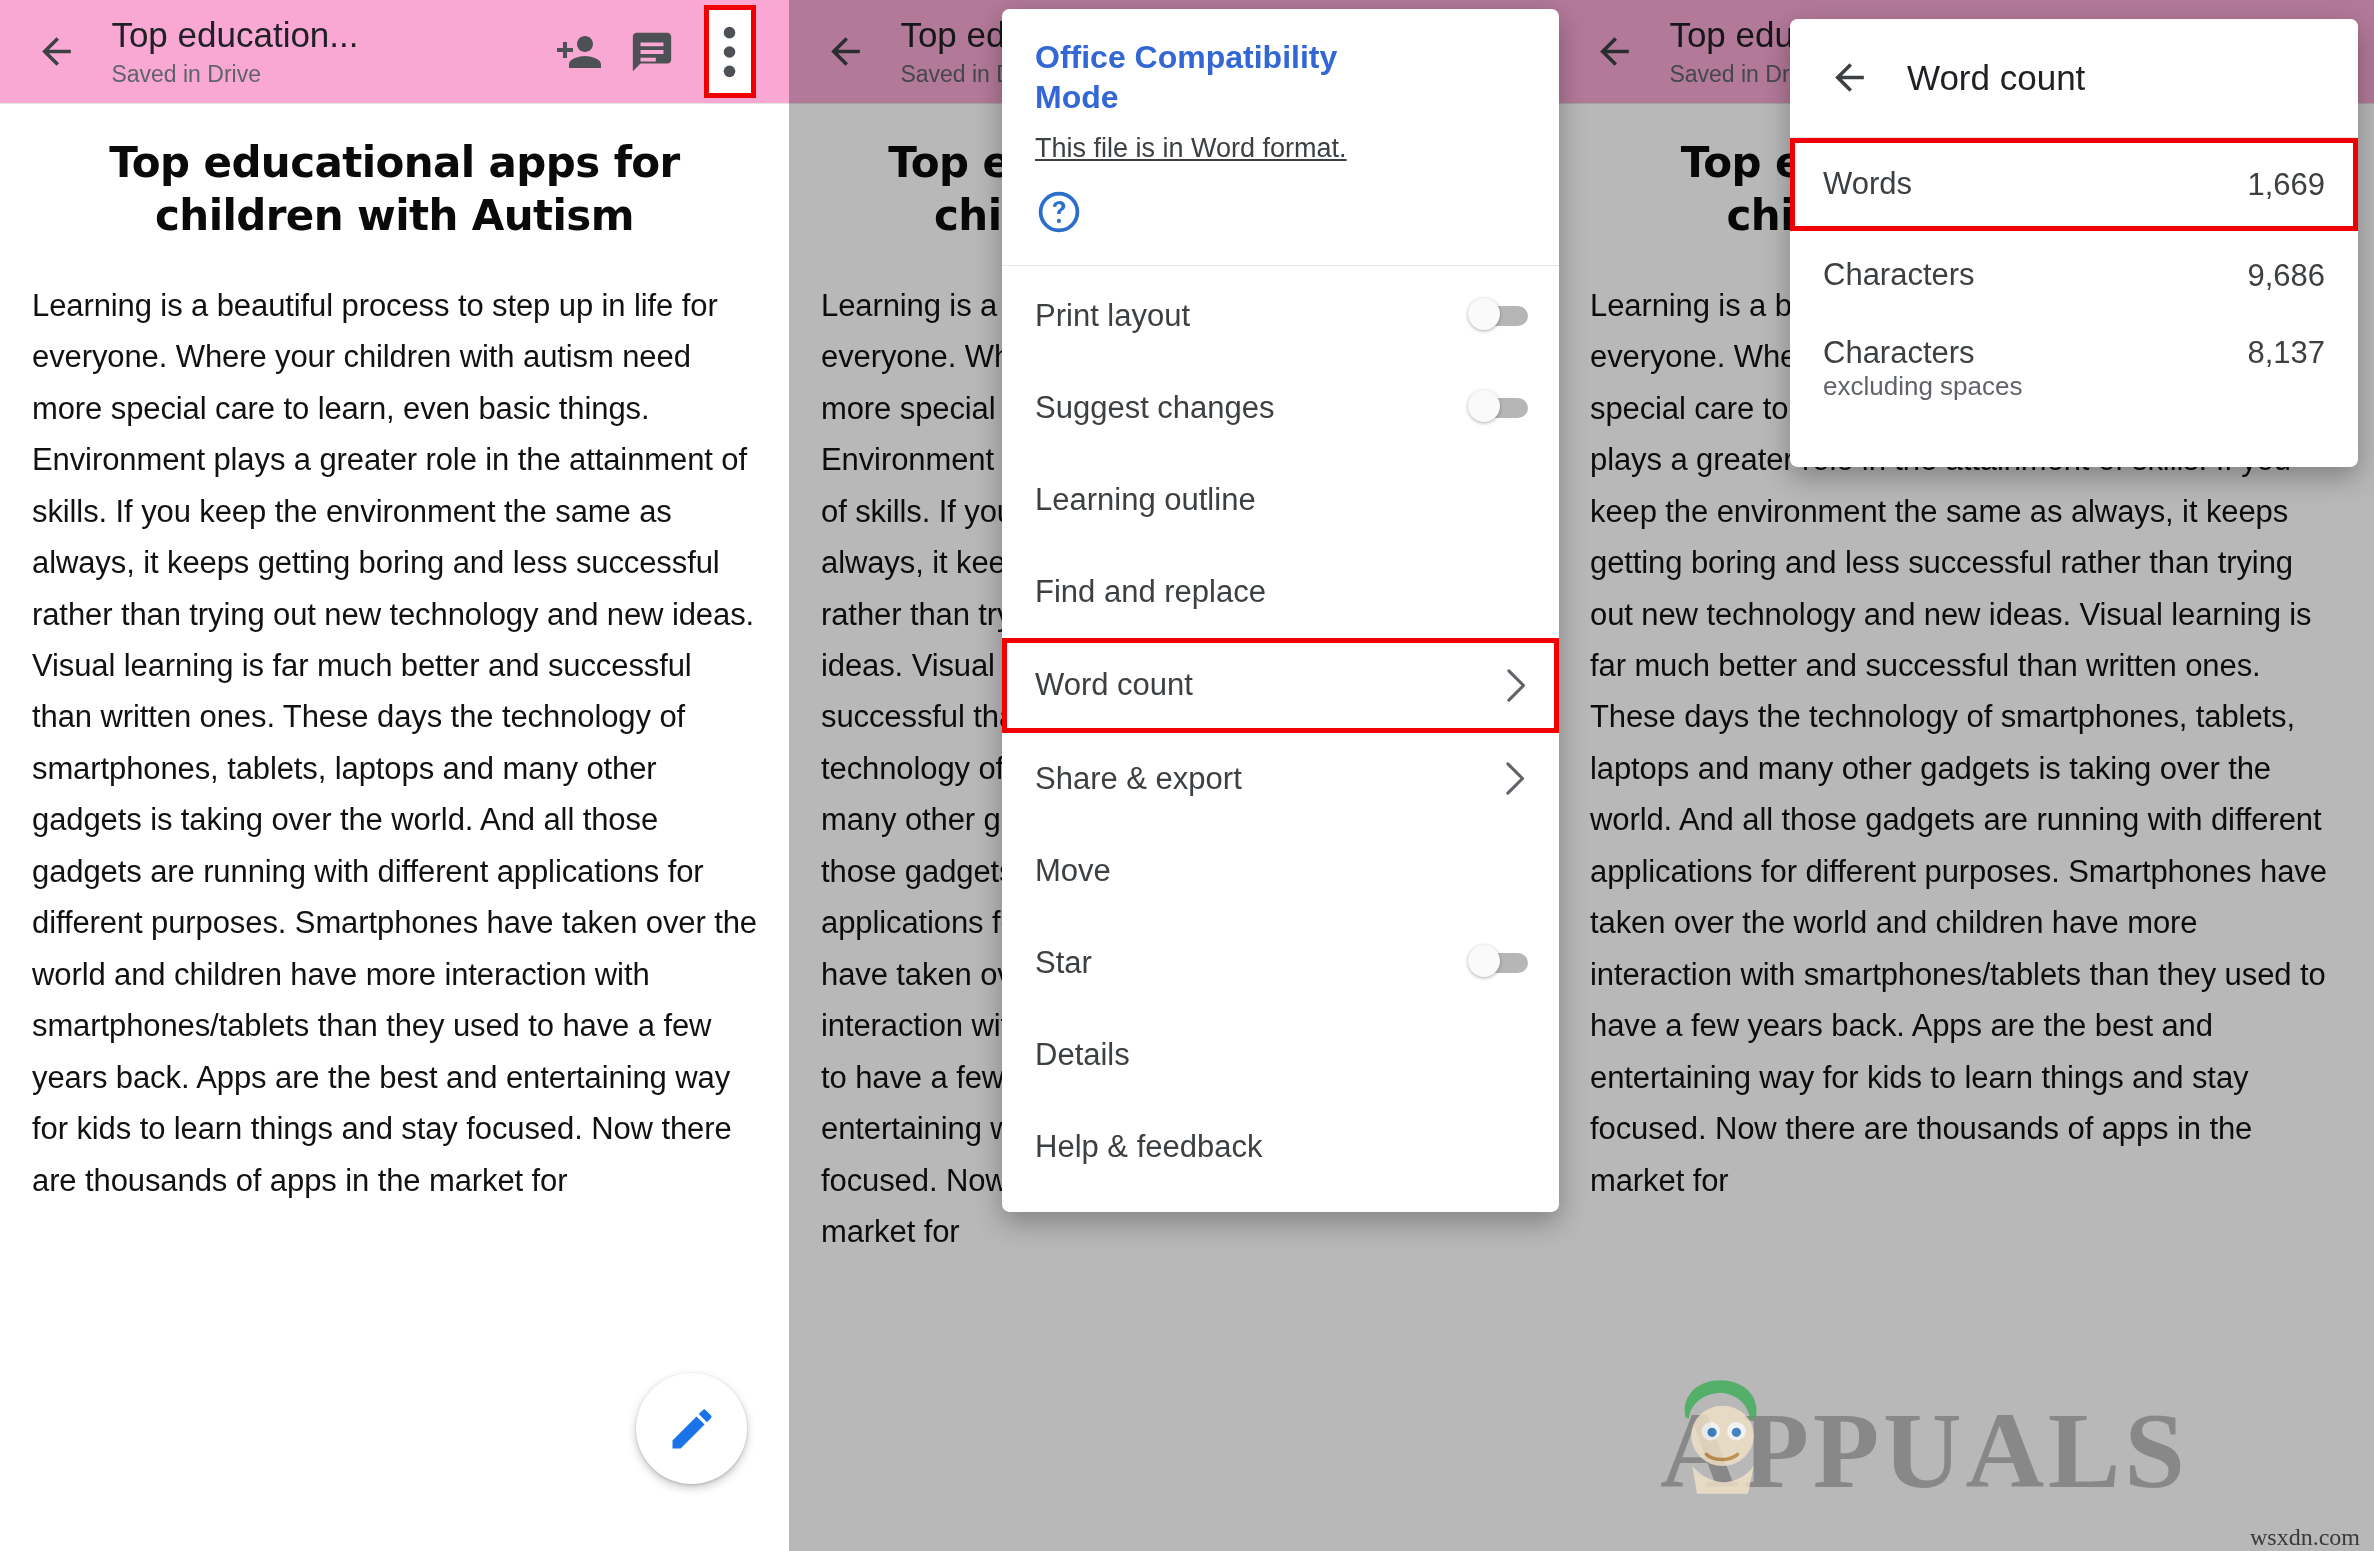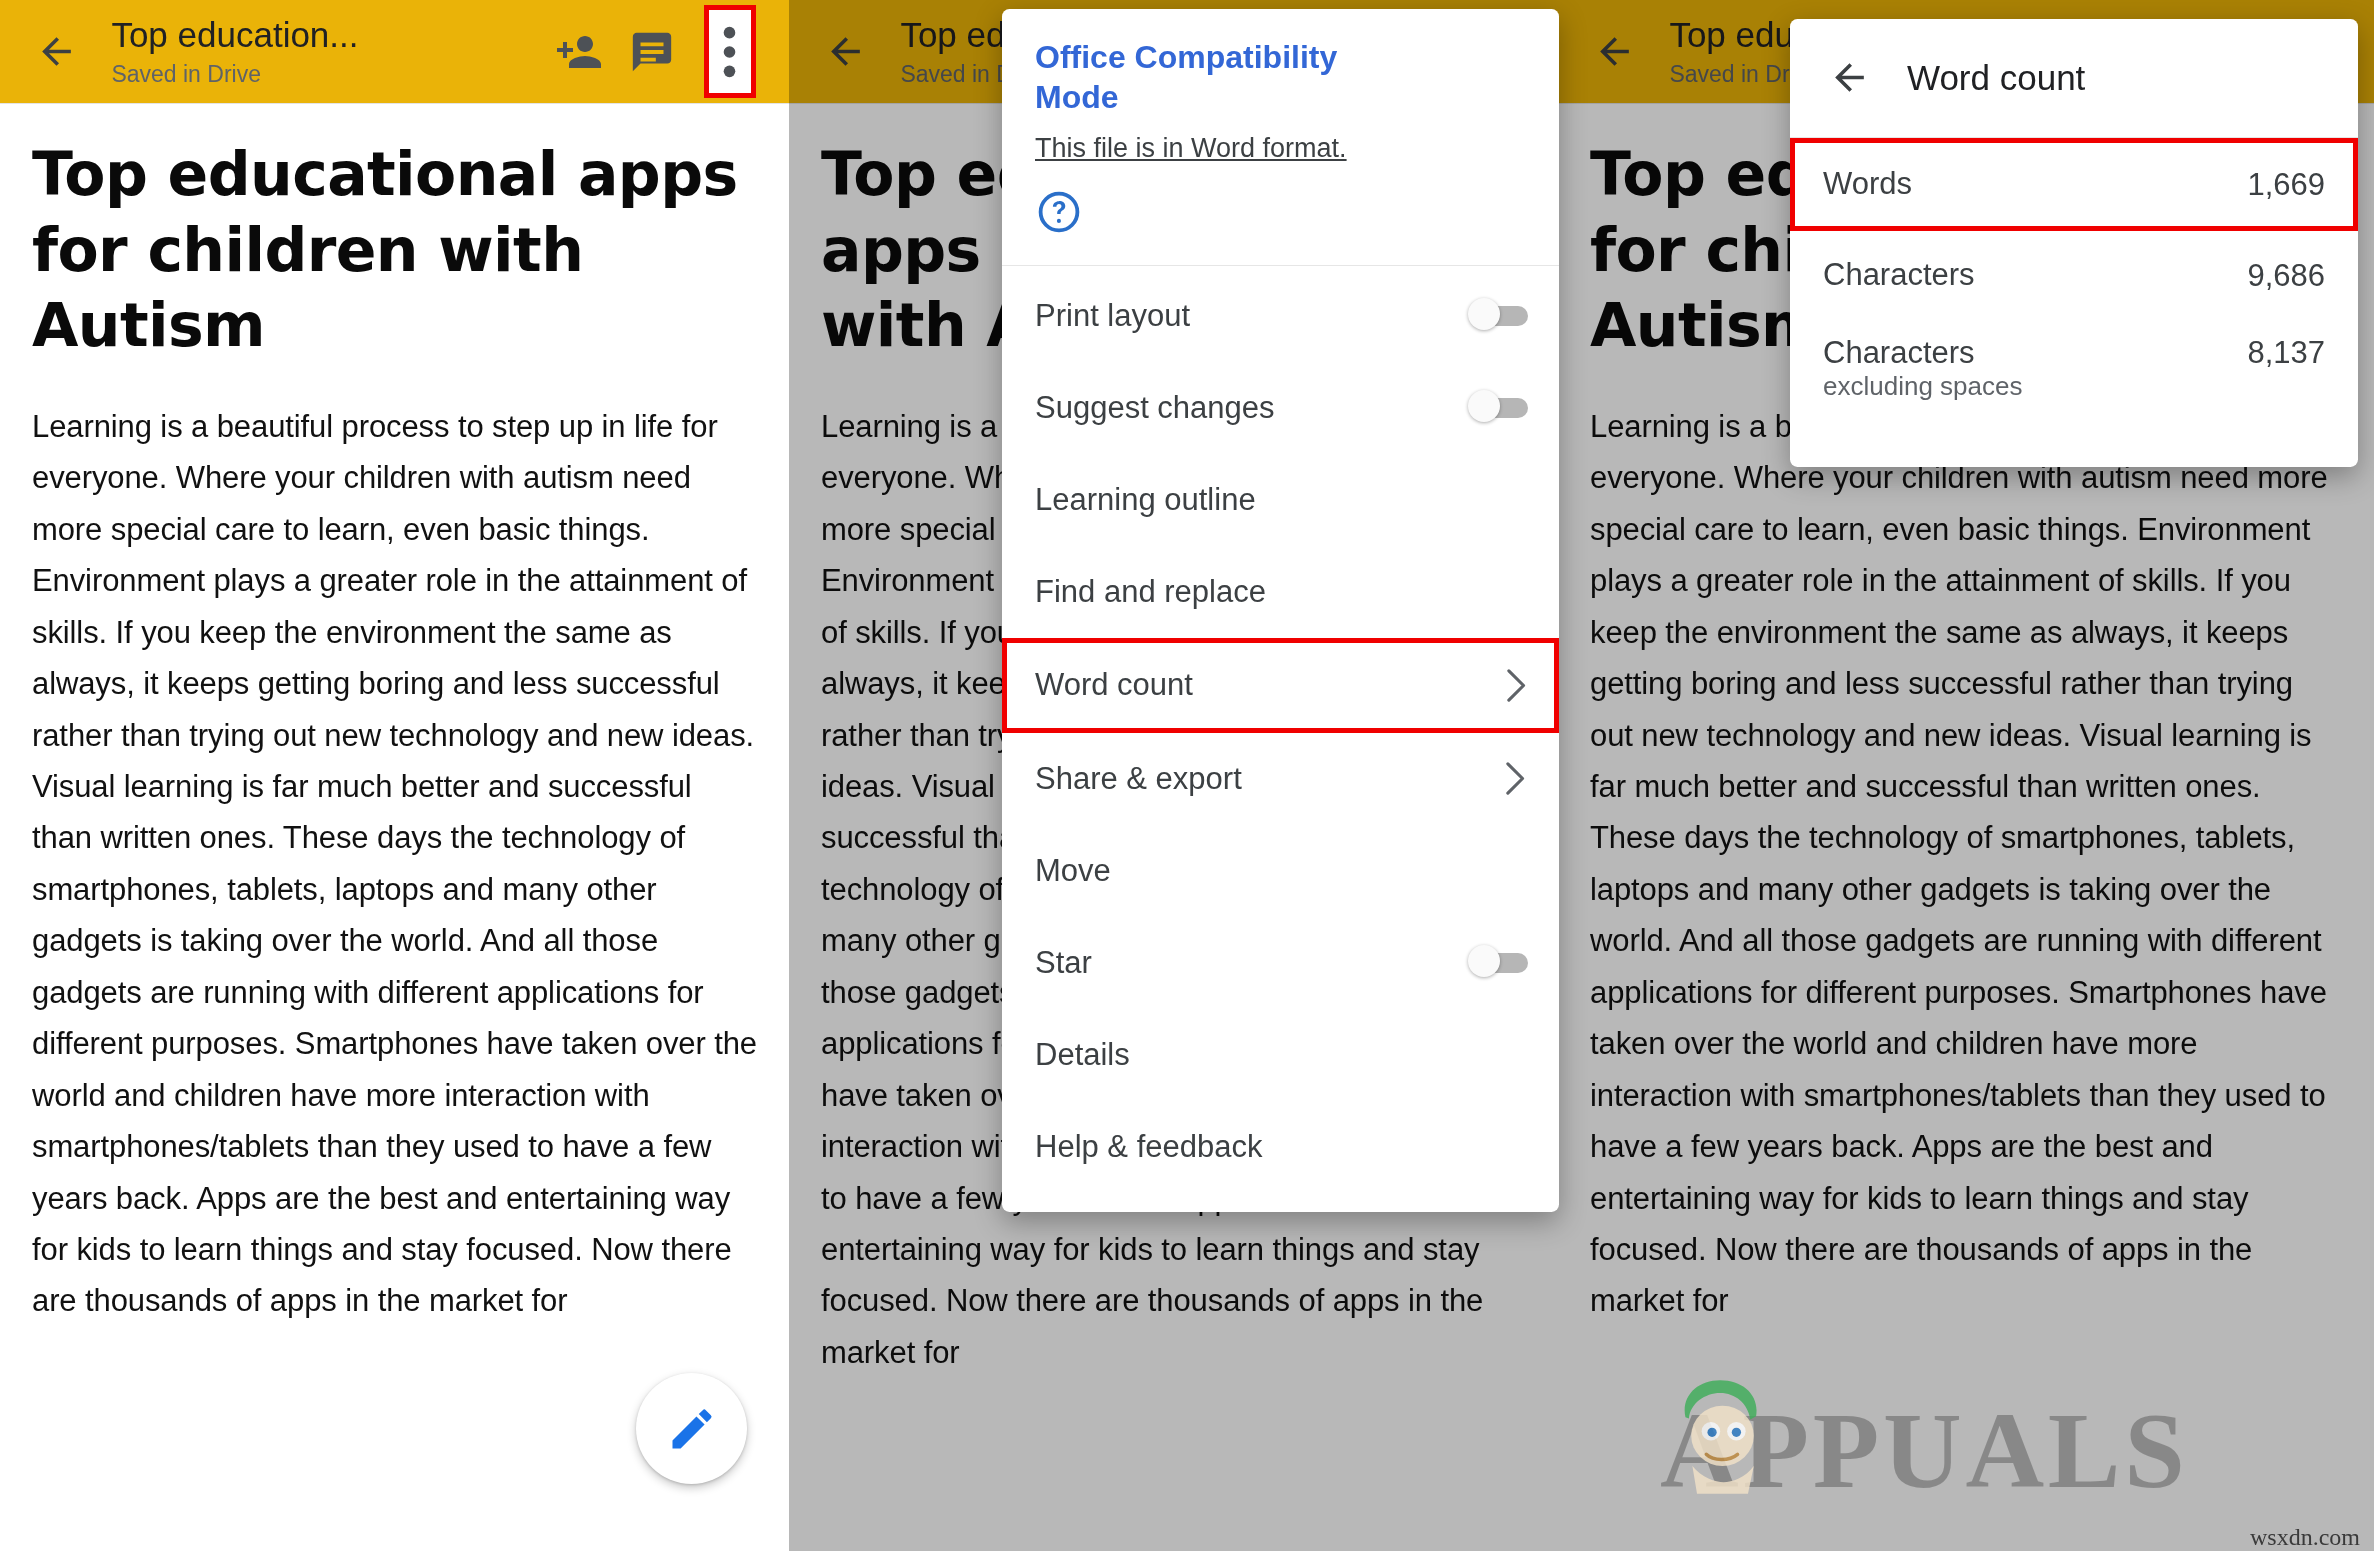--- a/index.html
+++ b/index.html
@@ -32,21 +32,21 @@
     position: absolute; inset: 0;
     background: rgba(0,0,0,0.28);
     z-index: 40;
     pointer-events: none;
   }
 
   
   .appbar {
     position: relative;
     height: 104px;
-    background: #eab308;
+    background: #f9a8d4;
     display: flex;
     align-items: center;
     padding: 0 26px 0 22px;
     border-bottom: 0.9px solid #e4e4e4;
   }
   .appbar-back {
     width: 69px; height: 69px;
     display: flex; align-items: center; justify-content: center;
     flex: 0 0 auto;
   }
@@ -88,24 +88,25 @@
   }
 
   
   .docbody {
     position: relative;
     padding: 33px 32px 0 32px;
   }
   .doc-h1 {
     font-family: "DejaVu Sans", sans-serif;
     font-weight: bold;
-    font-size: 60px;
+    font-size: 42px;
     line-height: 1.26;
     color: #0a0a0a;
     letter-spacing: -0.6px;
+    text-align: center;
   }
   .doc-p {
     margin-top: 37px;
     font-size: 31px;
     line-height: 1.66;
     color: #111111;
     letter-spacing: -0.1px;
     text-align: left;
   }
 

